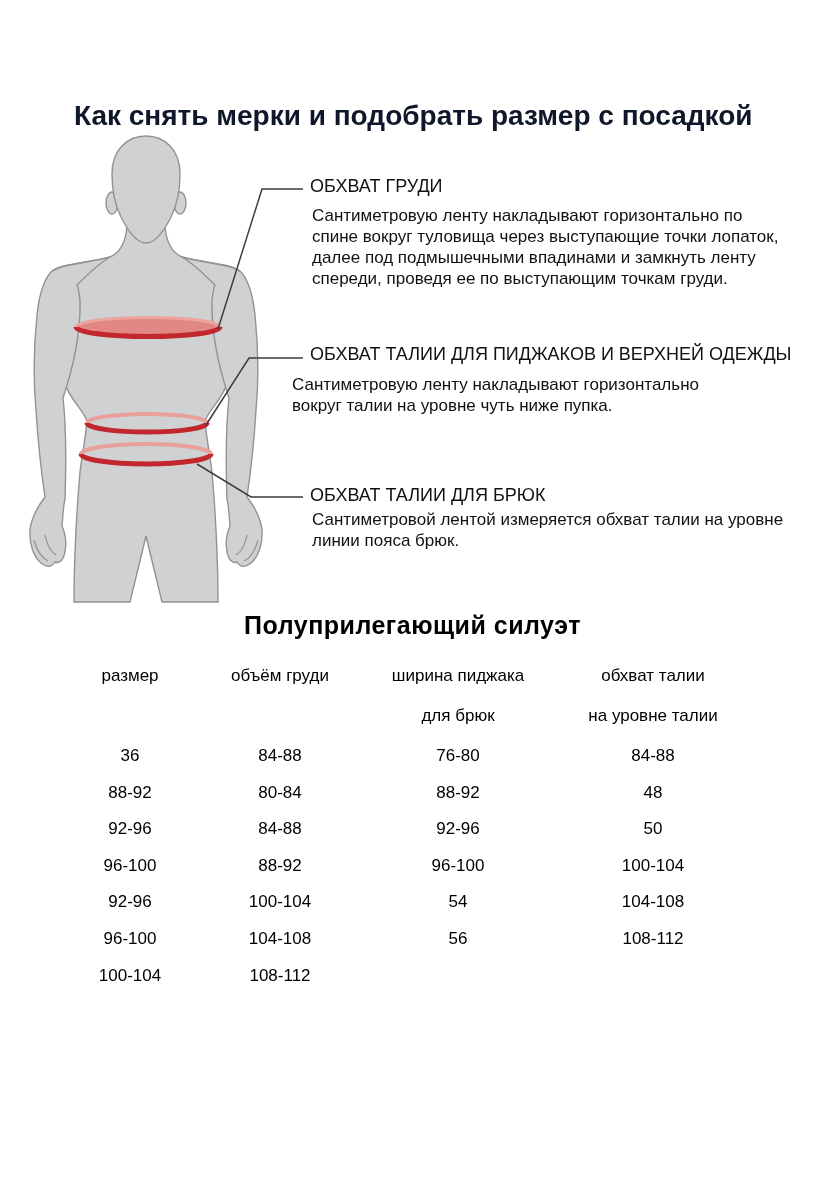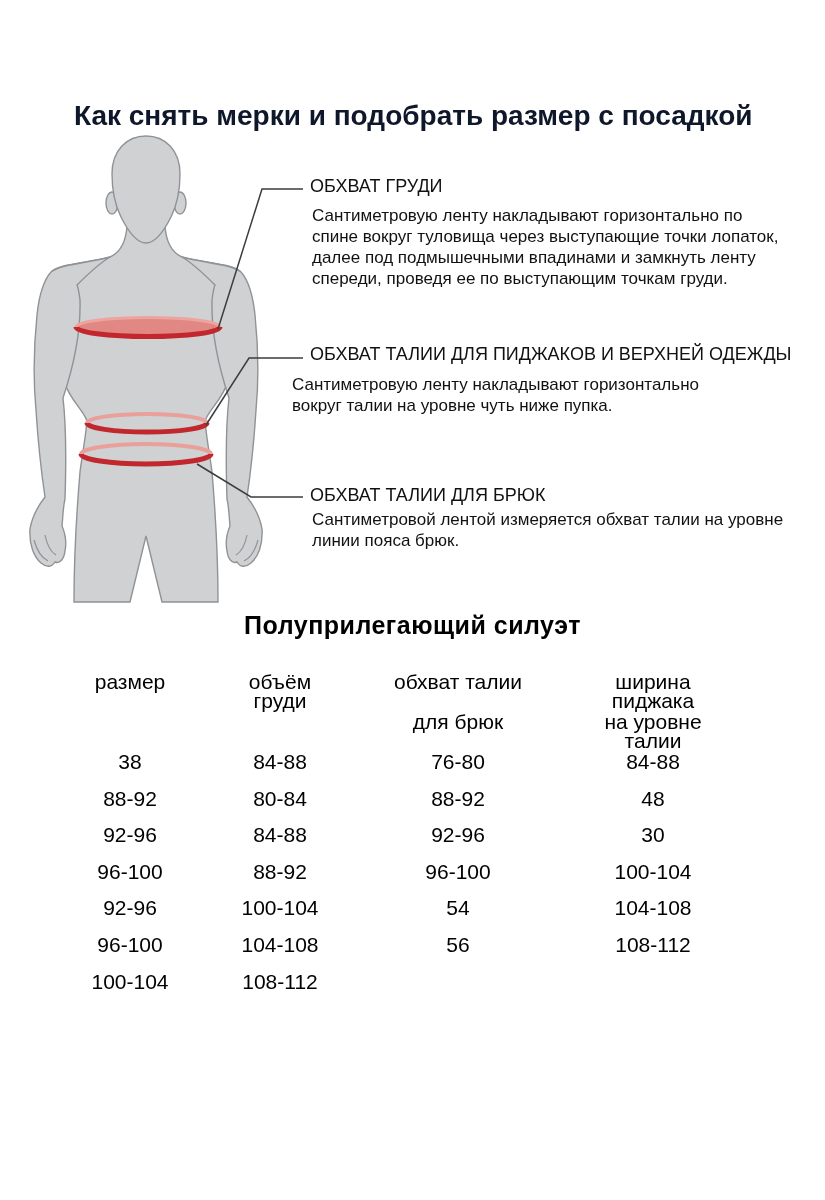--- a/index.html
+++ b/index.html
@@ -29,21 +29,21 @@
   .table-title{
     position:absolute;left:0;top:611px;width:825px;text-align:center;
     font-size:25px;font-weight:700;letter-spacing:0.5px;color:#000;
   }
   .size-grid{
     position:absolute;left:40px;top:666px;
     display:grid;
     grid-template-columns:180px 120px 236px 154px;
     grid-template-rows:40px 40px;
     grid-auto-rows:36.6px;
-    font-size:21px;line-height:19px;margin-top:6px;
+    font-size:17px;line-height:19px;
   }
   .cell{text-align:center;}
   .hcell{text-align:center;}
 </style>
 </head>
 <body>
 
 <h1 class="page-title">Как снять мерки и подобрать размер с посадкой</h1>
 
 <svg class="figure-layer" viewBox="0 0 825 620" xmlns="http://www.w3.org/2000/svg" aria-hidden="true">
@@ -153,43 +153,43 @@
 
 <div class="measure-label m3-h measure-heading">ОБХВАТ ТАЛИИ ДЛЯ БРЮК</div>
 <div class="measure-label m3-p measure-desc">Сантиметровой лентой измеряется обхват талии на уровне
 линии пояса брюк.</div>
 
 <div class="table-title">Полуприлегающий силуэт</div>
 
 <div class="size-grid">
   <div class="hcell">размер</div>
   <div class="hcell">объём груди</div>
+  <div class="hcell">ширина пиджака</div>
   <div class="hcell">обхват талии</div>
-  <div class="hcell">ширина пиджака</div>
 
   <div class="hcell"></div>
   <div class="hcell"></div>
   <div class="hcell">для брюк</div>
   <div class="hcell">на уровне талии</div>
 
-  <div class="cell">38</div>
+  <div class="cell">36</div>
   <div class="cell">84-88</div>
   <div class="cell">76-80</div>
   <div class="cell">84-88</div>
 
   <div class="cell">88-92</div>
   <div class="cell">80-84</div>
   <div class="cell">88-92</div>
 
   <div class="cell">48</div>
   <div class="cell">92-96</div>
   <div class="cell">84-88</div>
   <div class="cell">92-96</div>
 
-  <div class="cell">30</div>
+  <div class="cell">50</div>
   <div class="cell">96-100</div>
   <div class="cell">88-92</div>
   <div class="cell">96-100</div>
 
   <div class="cell">100-104</div>
   <div class="cell">92-96</div>
   <div class="cell">100-104</div>
 
   <div class="cell">54</div>
   <div class="cell">104-108</div>

